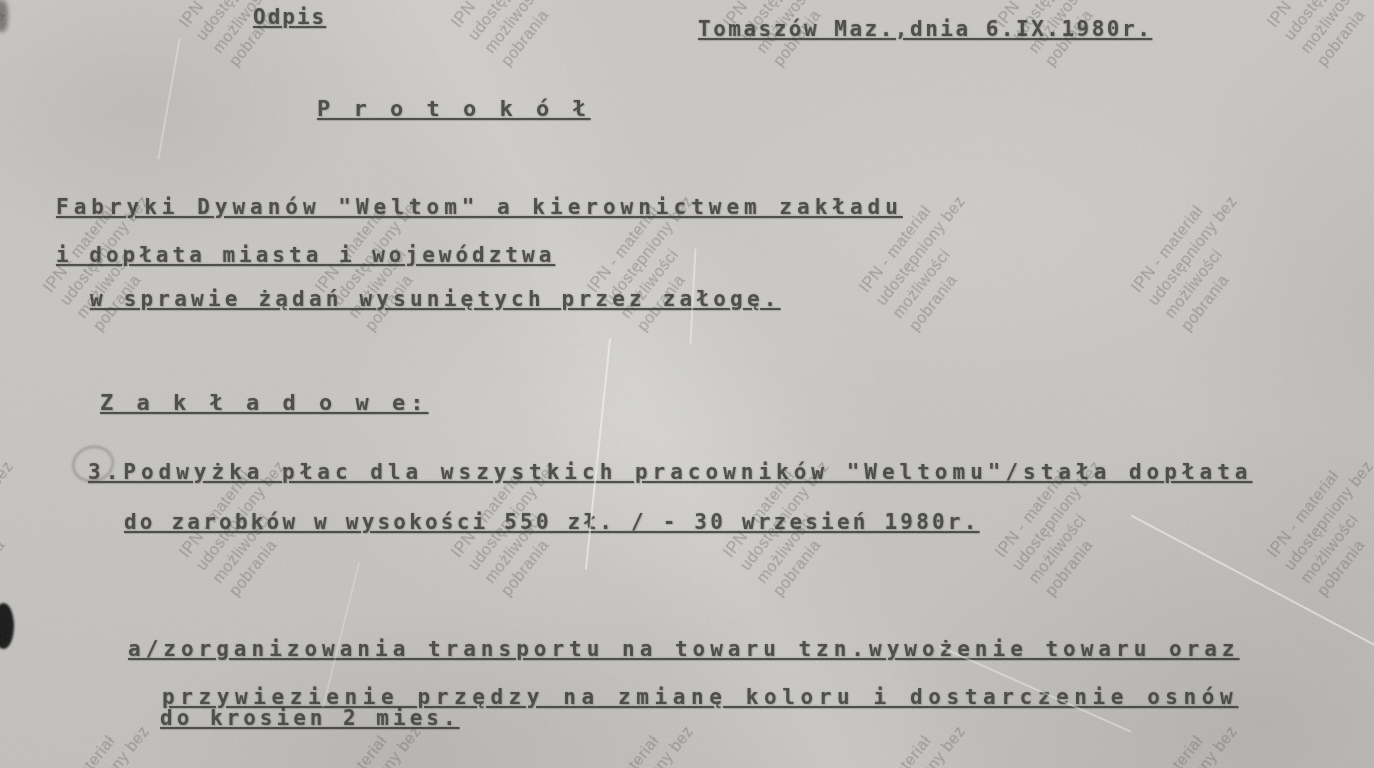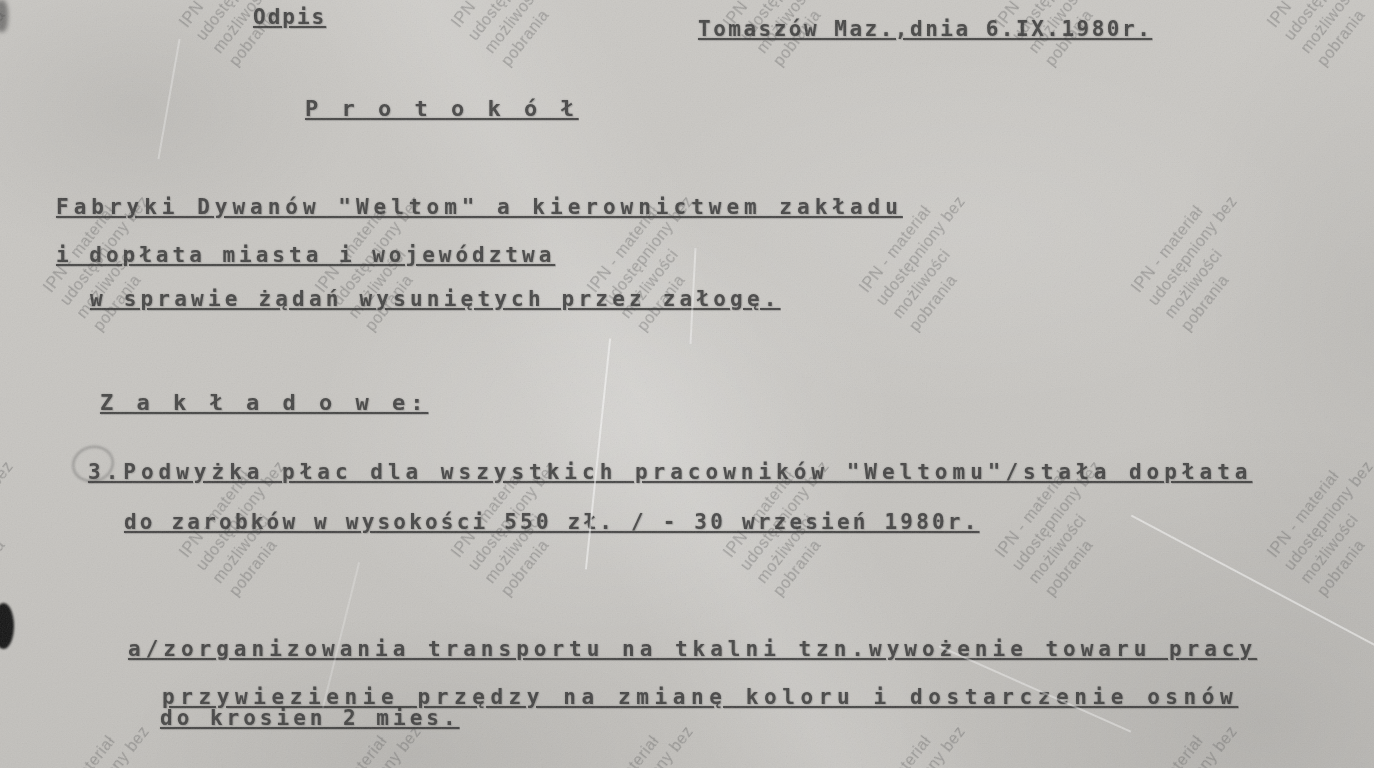--- a/index.html
+++ b/index.html
@@ -189,33 +189,33 @@
         <div>udostępniony bez</div>
         <div>możliwości</div>
         <div>pobrania</div>
       </div>
     </div>
 
   <main class="doc">
     <div class="tline" style="left:253px;top:5px;letter-spacing:2px">Odpis</div>
     <div class="tline" style="left:698px;top:17px;letter-spacing:2.5px">Tomaszów Maz.,dnia 6.IX.1980r.</div>
 
-    <div class="tline big" style="left:305px;top:96px;letter-spacing:5px">P r o t o k ó ł</div>
+    <div class="tline big" style="left:317px;top:96px;letter-spacing:5px">P r o t o k ó ł</div>
 
     <div class="tline" style="left:56px;top:195px;letter-spacing:5px">Fabryki Dywanów "Weltom" a kierownictwem zakładu</div>
     <div class="tline" style="left:56px;top:243px;letter-spacing:4px">i dopłata miasta i województwa</div>
     <div class="tline" style="left:90px;top:287px;letter-spacing:4.2px">w sprawie żądań wysuniętych przez załogę.</div>
 
     <div class="tline big" style="left:100px;top:390px;letter-spacing:5px">Z a k ł a d o w e:</div>
 
     <div class="tline" style="left:88px;top:460px;letter-spacing:5px">3.Podwyżka płac dla wszystkich pracowników "Weltomu"/stała dopłata</div>
     <div class="tline" style="left:124px;top:510px;letter-spacing:3.2px">do zarobków w wysokości 550 zł. / - 30 wrzesień 1980r.</div>
 
 
-    <div class="tline" style="left:128px;top:637px;letter-spacing:5px">a/zorganizowania transportu na tkalni tzn.wywożenie towaru pracy</div>
+    <div class="tline" style="left:128px;top:637px;letter-spacing:5px">a/zorganizowania transportu na towaru tzn.wywożenie towaru oraz</div>
     <div class="tline" style="left:162px;top:685px;letter-spacing:5.6px">przywiezienie przędzy na zmianę koloru i dostarczenie osnów</div>
     <div class="tline" style="left:160px;top:706px;letter-spacing:4px">do krosien 2 mies.</div>
   </main>
 
   <div class="artifact blob-left"></div>
   <div class="artifact smudge-topleft"></div>
   <div class="artifact circle-mark"></div>
   <div class="artifact scratch s1"></div>
   <div class="artifact scratch s2"></div>
   <div class="artifact scratch s3"></div>

